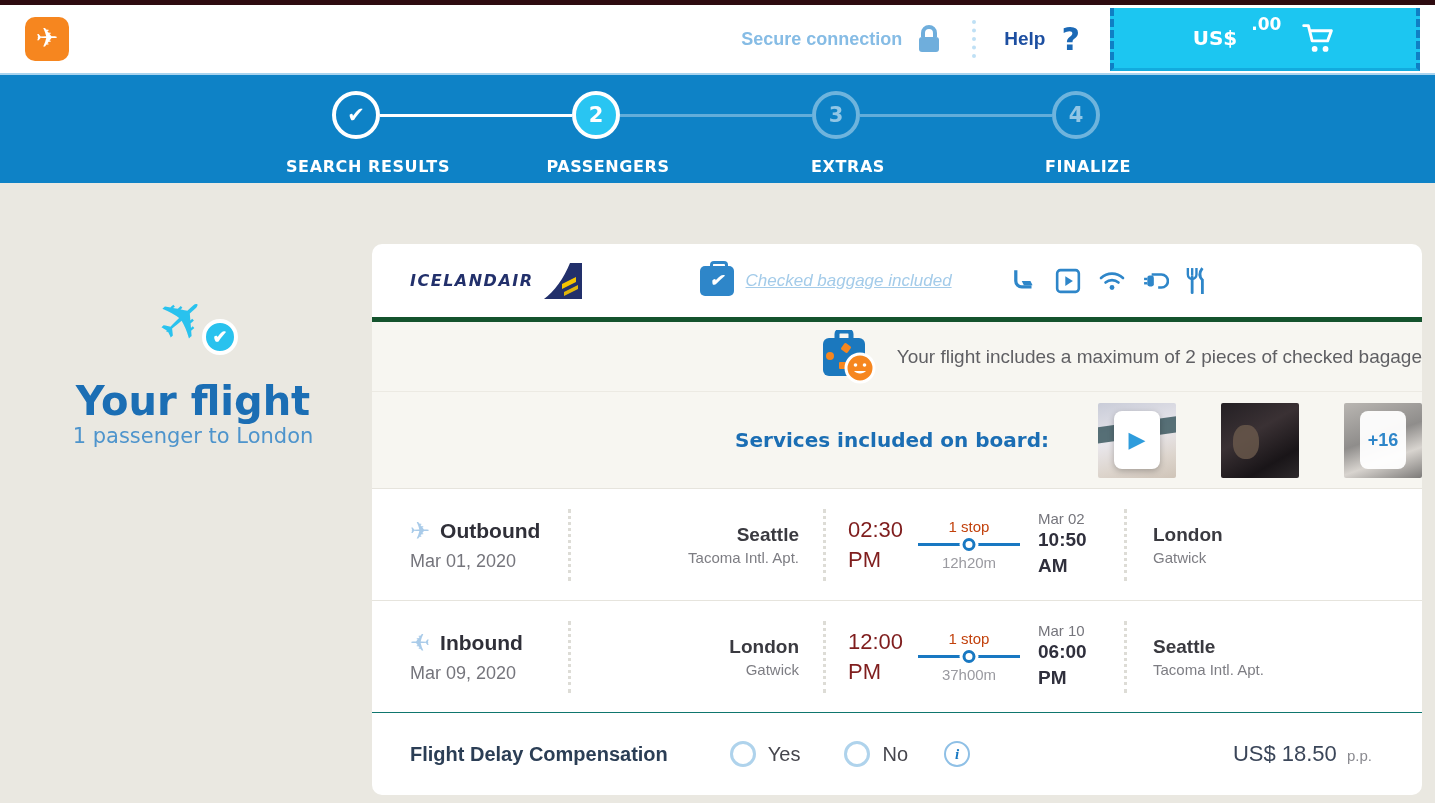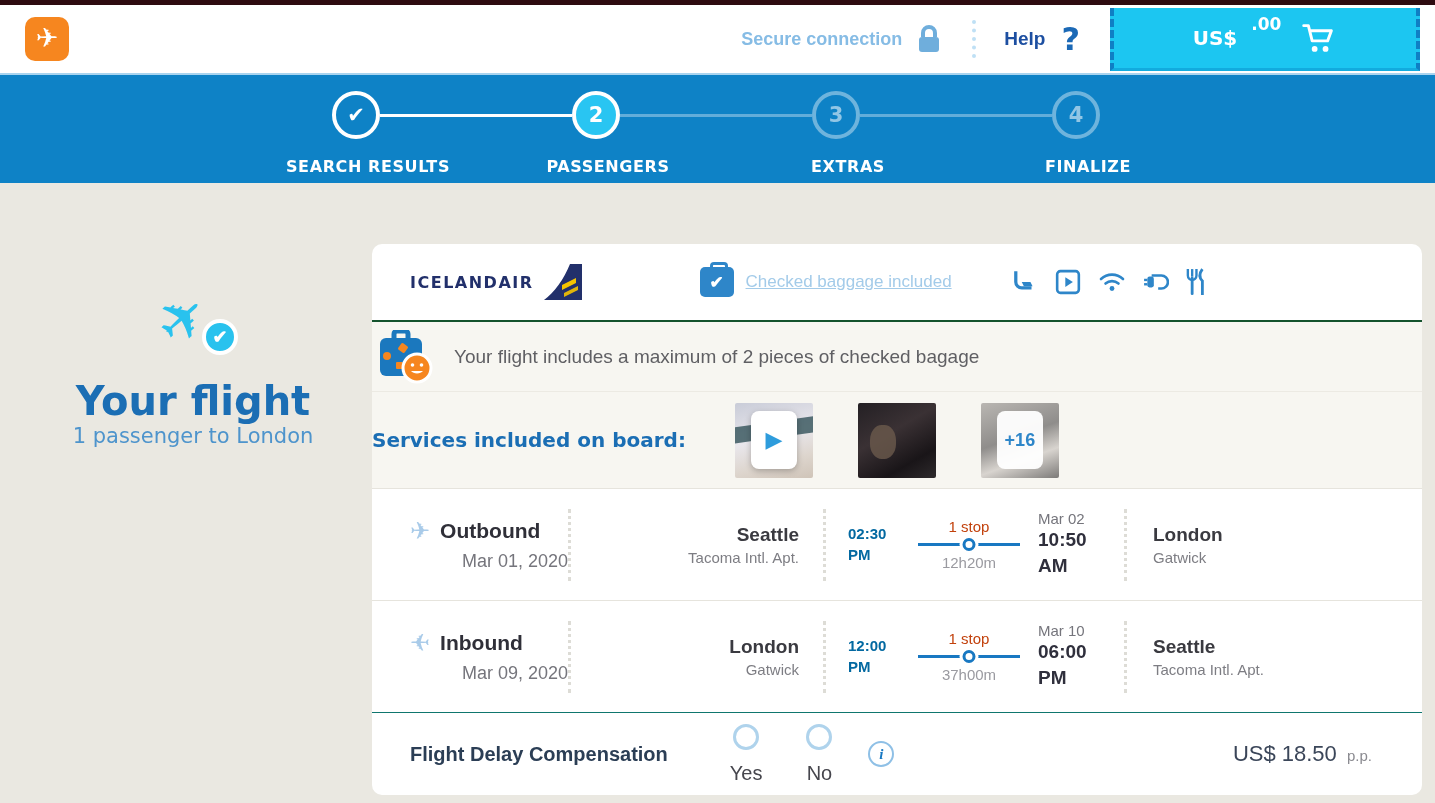--- a/index.html
+++ b/index.html
@@ -55,79 +55,79 @@
                 background:#29C2EE; border:4px solid #fff; color:#fff; font-size:18px; font-weight:bold;
                 display:flex; align-items:center; justify-content:center; }
   .side-title { position:absolute; left:0; top:378px; width:386px; text-align:center;
                 font-family:"DejaVu Sans", sans-serif; font-weight:bold; font-size:40px; color:#1B6EB4; }
   .side-sub { position:absolute; left:0; top:424px; width:386px; text-align:center;
               font-family:"DejaVu Sans", sans-serif; font-size:21px; color:#4E94CC; }
 
   
   .card { position:absolute; left:372px; top:244px; width:1050px; height:551px; background:#fff; border-radius:10px; overflow:hidden; }
 
-  .card-head { height:78px; display:flex; align-items:center; border-bottom:2px solid #14532d; }
+  .card-head { height:78px; display:flex; align-items:center; border-bottom:5px solid #14532d;font-style:italic; }
   .airline { display:flex; align-items:center; gap:6px; margin-left:38px; }
   .airline-name { font-family:"DejaVu Sans", sans-serif; font-weight:bold; font-size:16px; letter-spacing:1.5px; color:#22306B; }
   .bag-group { display:flex; align-items:center; gap:12px; margin-left:118px; cursor:pointer; }
   .bagcheck { width:34px; height:30px; border-radius:5px; background:#2E86C9; position:relative; }
   .bagcheck:before { content:""; position:absolute; left:10px; top:-5px; width:12px; height:8px;
                      border:3px solid #2E86C9; border-bottom:none; border-radius:4px 4px 0 0; }
   .bagcheck .chk { position:absolute; inset:0; display:flex; align-items:center; justify-content:center;
                    color:#fff; font-size:17px; font-weight:bold; }
   .bag-link { color:#A3CBE9; font-size:17px; text-decoration:underline; }
   .amenities { display:flex; align-items:center; gap:17px; margin-left:60px; }
   .amenities svg { display:block; }
   .details-link { margin-left:auto; margin-right:50px; color:#4A4A4A; font-size:17px; text-decoration:underline; cursor:pointer; }
 
-  .row-note { height:70px; background:#F7F6F1; border-bottom:1px solid #ECEAE3; display:flex; align-items:center; justify-content:flex-start; gap:20px; }
+  .row-note { height:70px; background:#F7F6F1; border-bottom:1px solid #ECEAE3; display:flex; align-items:center; justify-content:flex-end; gap:20px; }
   .note-text { color:#5F5F63; font-size:19px; }
 
-  .row-services { height:96px; background:#F7F6F1; display:flex; align-items:center; justify-content:flex-start;gap:7px; }
+  .row-services { height:96px; background:#F7F6F1; display:flex; align-items:center; justify-content:flex-end;gap:7px; }
   .svc-label { font-family:"DejaVu Sans", sans-serif; font-weight:bold; font-size:20px; color:#1B6EB4; margin-right:42px; }
   .thumb { width:78px; height:75px; border-radius:2px; position:relative; margin-right:38px; overflow:hidden; }
   .thumb:last-child { margin-right:0; }
   .thumb.t1 { background:linear-gradient(165deg,#c9ccd8 0%,#e9e7ec 45%,#ddd5cd 75%,#cfc4b8 100%); }
   .thumb.t1:before { content:""; position:absolute; left:-10px; top:18px; width:110px; height:16px; background:#3d5a62; transform:rotate(-8deg); opacity:.85; }
   .thumb.t2 { background:linear-gradient(150deg,#242024 0%,#3a3134 40%,#191518 75%,#2e2a2c 100%); }
   .thumb.t2:before { content:""; position:absolute; left:12px; top:22px; width:26px; height:34px; border-radius:45%; background:#6b5a4c; opacity:.8; }
   .thumb.t3 { background:linear-gradient(160deg,#b9b6b2 0%,#8f8d8b 45%,#d8d4cf 70%,#7c7a78 100%); }
   .play-btn { position:absolute; left:50%; top:50%; transform:translate(-50%,-50%); width:46px; height:58px; border-radius:8px; background:#fff;
               box-shadow:0 2px 6px rgba(0,0,0,.25); display:flex; align-items:center; justify-content:center;
               color:#2E9CDC; font-size:22px; cursor:pointer; }
   .more-badge { position:absolute; left:50%; top:50%; transform:translate(-50%,-50%); width:46px; height:58px; border-radius:8px; background:rgba(255,255,255,.95);
                 display:flex; align-items:center; justify-content:center; color:#2E86C9; font-size:18px; font-weight:bold; cursor:pointer; }
 
   .row-flight { height:112px; display:flex; align-items:center; border-top:1px solid #E6E4DD; }
   .dir-col { width:158px; margin-left:38px; }
   .dir-line { display:flex; align-items:center; gap:10px; }
   .dir-plane { color:#A9CBE9; font-size:24px; }
   .dir-plane.mirror { transform:scaleX(-1); display:inline-block; }
   .dir-name { font-size:21px; font-weight:bold; color:#2F2F38; }
-  .dir-date { margin-top:6px; color:#75757C; font-size:18px;text-align:right; }
+  .dir-date { margin-top:6px; color:#75757C; font-size:18px; }
   .vsep { width:0; height:72px; border-left:3px dotted #DDDCD6; }
   .from-col { width:252px; text-align:right; padding-right:24px; }
   .city { font-size:19px; font-weight:bold; color:#3A3A40; }
   .apt { margin-top:3px; font-size:15px; color:#7D7D83; }
-  .dep-col { width:84px; padding-left:22px; font-size:15px; font-weight:bold; color:#0369a1; line-height:1.35; }
+  .dep-col { width:84px; padding-left:22px; font-size:22px; font-weight:normal; color:#7f1d1d; line-height:1.35; }
   .stop-col { width:118px; text-align:center; }
   .stop-txt { color:#c2410c; font-size:15px; }
   .stop-line { position:relative; height:13px; margin:3px 8px; }
   .stop-line .bar { position:absolute; left:0; right:0; top:5px; height:3px; background:#1878C2; }
   .stop-line .dot { position:absolute; left:50%; top:0; transform:translateX(-50%); width:13px; height:13px;
                     border-radius:50%; background:#fff; border:3px solid #1878C2; box-shadow:0 0 0 3px #fff; }
   .dur-txt { color:#9A9AA0; font-size:15px; }
   .arr-col { width:96px; padding-left:10px; }
   .arr-date { color:#75757C; font-size:15px; }
   .arr-time { font-size:19px; font-weight:bold; color:#2F2F3C; line-height:1.35; }
   .to-col { padding-left:26px; text-align:left; }
 
   .row-comp { height:83px; display:flex; align-items:center; border-top:1px solid #0f766e; padding:0 50px 0 38px; }
   .comp-label { font-size:20px; font-weight:bold; color:#2B3E55; }
-  .radio-group { display:flex; align-items:center; gap:12px; margin-left:62px; cursor:pointer;flex-direction:column; }
+  .radio-group { display:flex; align-items:center; gap:12px; margin-left:62px; cursor:pointer; }
   .radio-group.second { margin-left:44px; }
   .radio { width:26px; height:26px; border-radius:50%; border:3px solid #AFD3EC; background:#fff; }
   .radio-lab { font-size:20px; color:#46464D; }
   .info-i { margin-left:36px; width:26px; height:26px; border-radius:50%; border:2px solid #8FC0E6;
             display:flex; align-items:center; justify-content:center; color:#1878C2; font-size:15px; font-weight:bold;
             font-family:"Liberation Serif", serif; font-style:italic; cursor:pointer; }
   .comp-price { margin-left:auto; font-size:22px; color:#3B4659; }
   .comp-pp { font-size:15px; color:#8A8A90; margin-left:4px; }
 </style>
 </head>

